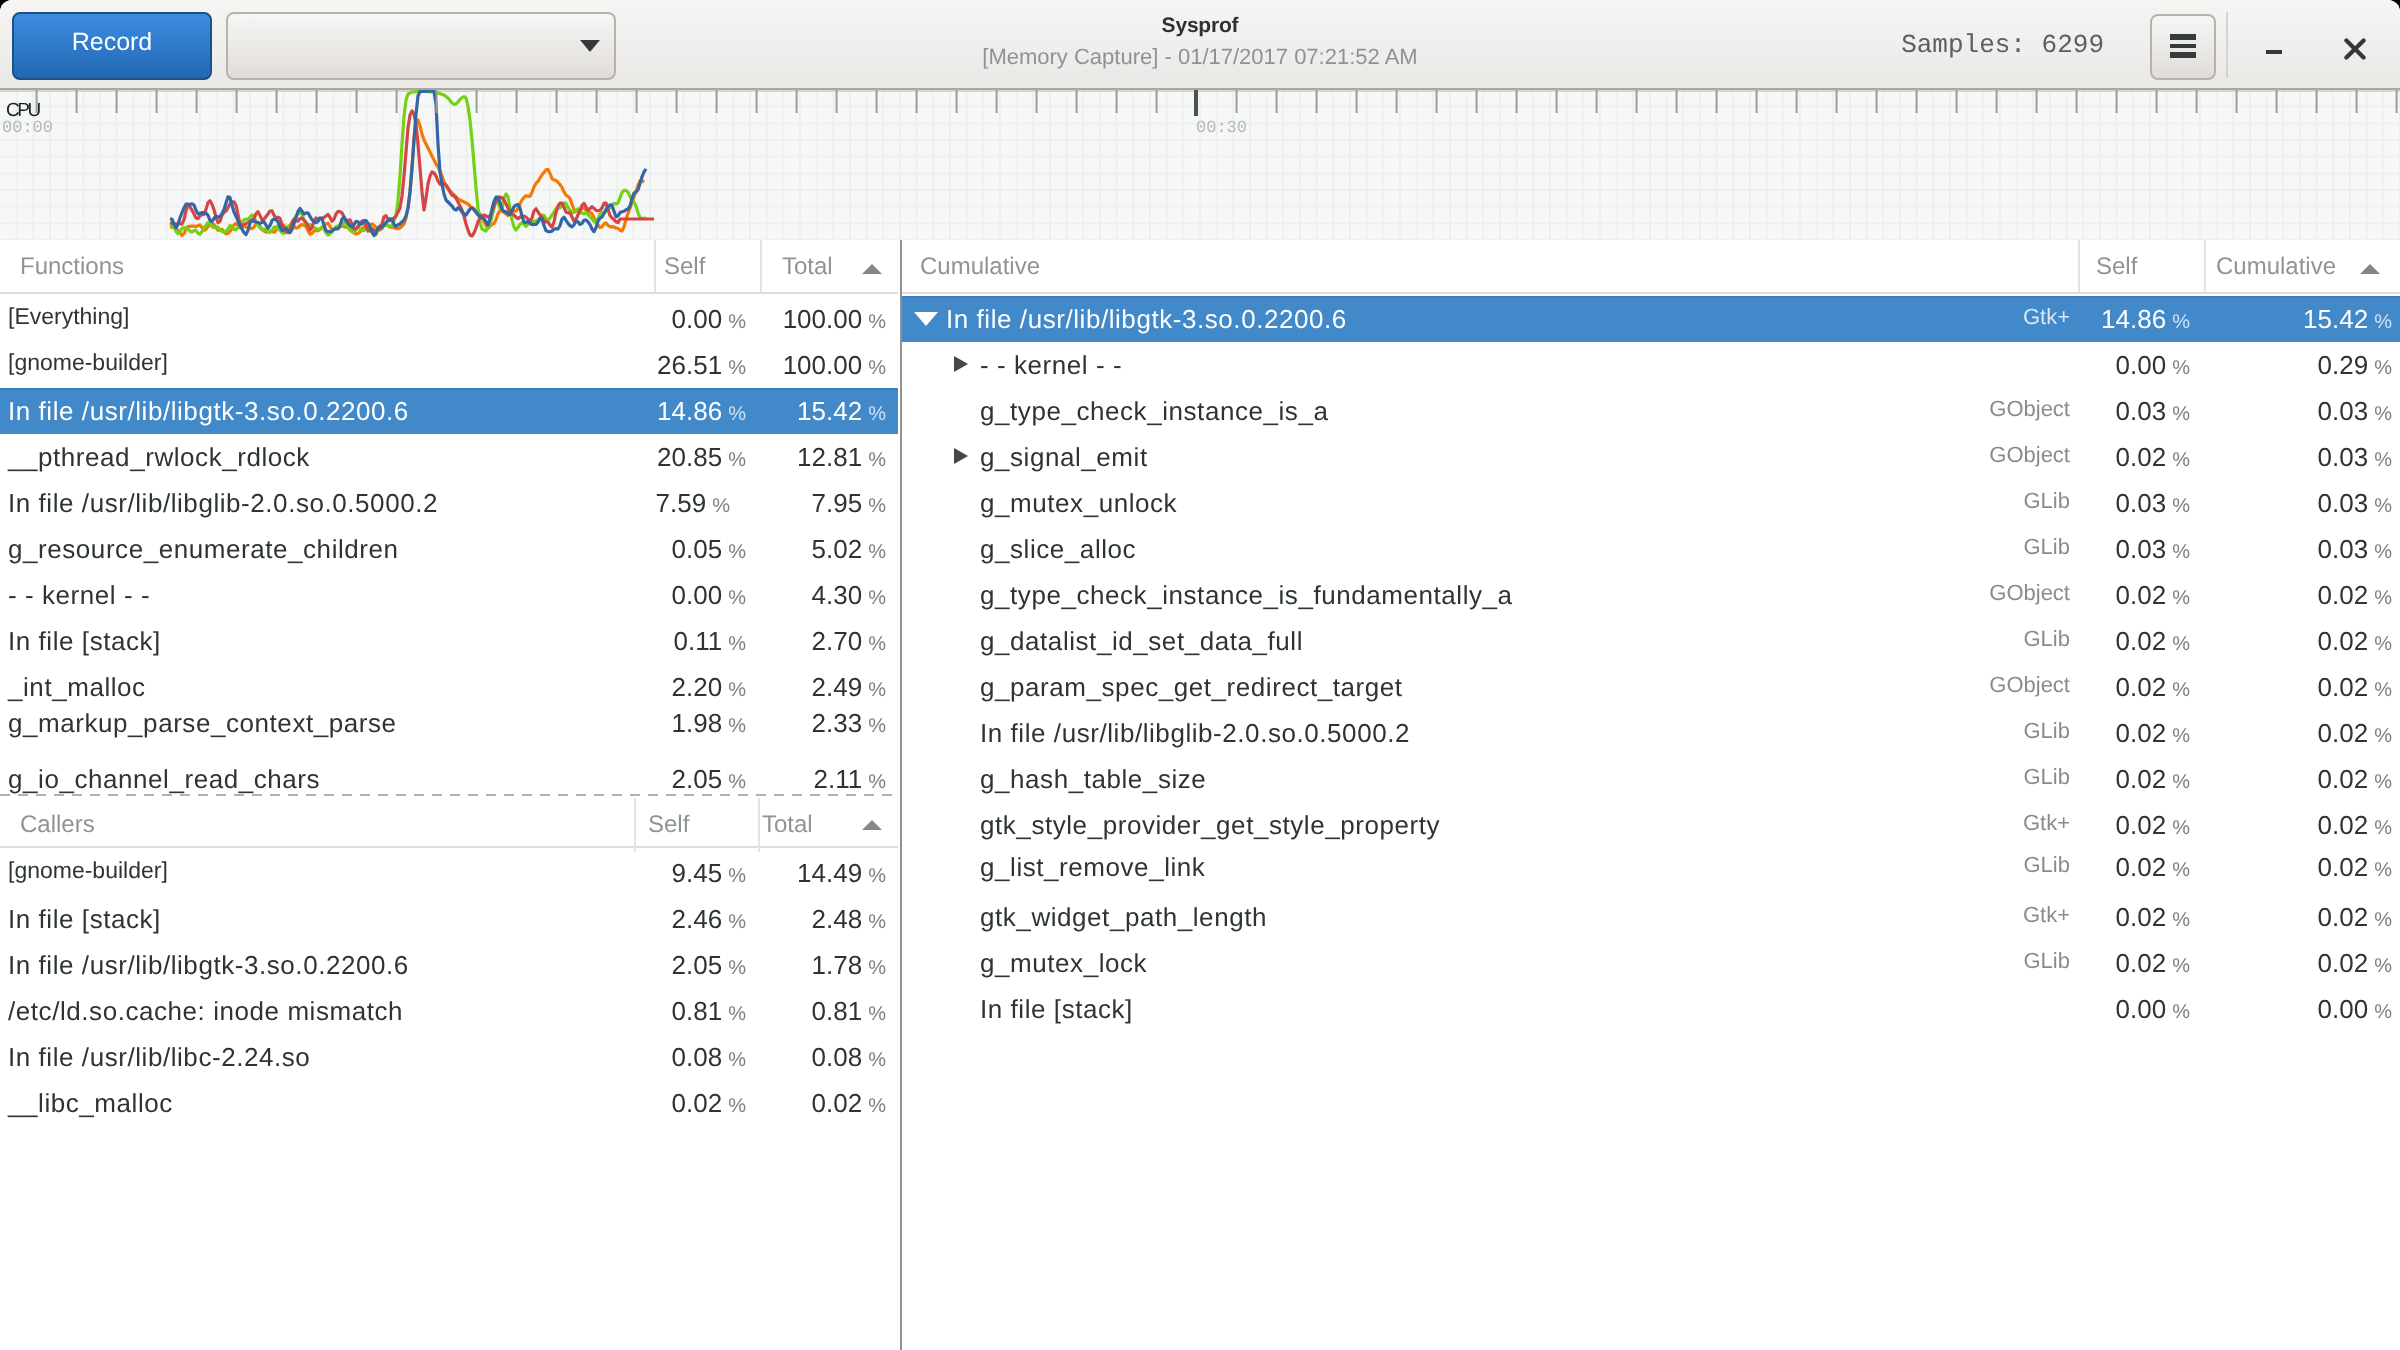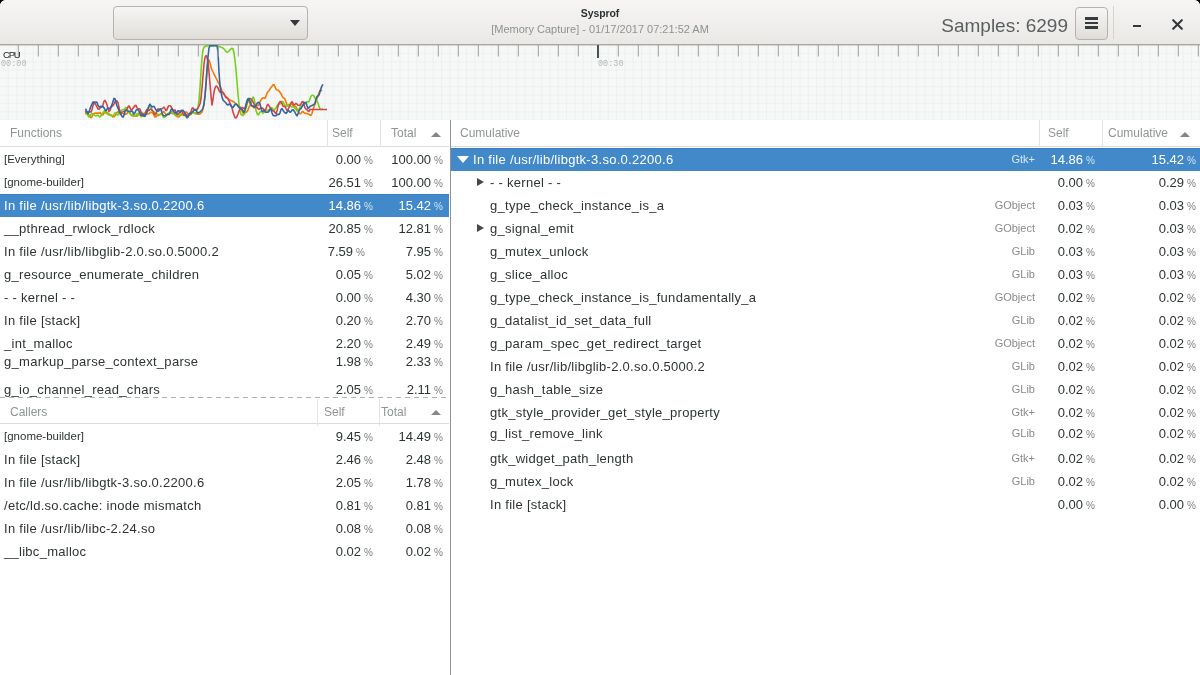--- a/index.html
+++ b/index.html
@@ -17,21 +17,21 @@
   border:1px solid #1c5187; color:#fff; font-size:12.5px; text-align:center; line-height:29.5px; }
 #combo { left:113px; top:6px; width:195px; height:33.5px;
   background:linear-gradient(to bottom,#f7f6f5,#e0ddd9);
   border:1px solid #b6b2ad; color:#2e3436; font-size:13.5px; text-align:left; line-height:29.5px; }
 #combo .lbl { position:absolute; left:0; width:172px; text-align:center; }
 #combo .arr { position:absolute; left:176px; top:13px; width:0; height:0;
   border-left:5px solid transparent; border-right:5px solid transparent; border-top:6px solid #34393b; }
 #title { position:absolute; left:400px; top:0; width:400px; height:45px; text-align:center; }
 #title .t { margin-top:8px; font-size:10.5px; font-weight:bold; color:#2c3133; letter-spacing:-0.1px; line-height:10px; }
 #title .s { margin-top:6px; font-size:11px; color:#8e9392; line-height:11px; }
-#samples { position:absolute; right:132px; top:15px; font-size:19px; color:#5a5f60; }
+#samples { position:absolute; right:148px; top:15px; font-size:13px; color:#5a5f60;font-family:Liberation Mono, monospace; }
 #menu { left:1075px; top:6.5px; width:33px; height:33px;
   background:linear-gradient(to bottom,#f7f6f5,#e0ddd9); border:1px solid #b6b2ad; }
 #menu i { position:absolute; left:9px; width:13px; height:2.6px; background:#363b3d; }
 #wsep { position:absolute; left:1113px; top:6px; width:1px; height:33px; background:#d6d4d1; }
 #minb { position:absolute; left:1133px; top:24.5px; width:8px; height:2.8px; background:#33383a; }
 #closeb { position:absolute; left:1171.5px; top:18.5px; width:11px; height:11px; }
 
 
 #graph { position:absolute; left:0; top:45px; width:1200px; height:75px; }
 
@@ -59,20 +59,21 @@
 .exp { position:absolute; top:7px; width:0; height:0; }
 .exp.right { border-top:4.5px solid transparent; border-bottom:4.5px solid transparent; border-left:7px solid #43484a; }
 .exp.down { border-left:6px solid transparent; border-right:6px solid transparent; border-top:7.5px solid #fff; top:8px; }
 
 #dash { position:absolute; left:0; top:277px; width:449px; height:1px; background:repeating-linear-gradient(to right,#aeb2b1 0 5px,#fff 5px 9px); }
 </style>
 </head>
 <body>
 <div id="win">
   <div id="hdr">
+    <div id="rec" class="btn">Record</div>
     <div id="combo" class="btn">
         <span class="arr"></span>
       </div>
     <div id="title">
         <div class="t">Sysprof</div>
         <div class="s">[Memory Capture] - 01/17/2017 07:21:52 AM</div>
       </div>
     <div id="samples">Samples: 6299</div>
     <div id="menu" class="btn">
         <i style="top:9.6px"></i>
@@ -141,21 +142,21 @@
         <span class="val" style="right:76px"><span class="n">0.05</span><span class="p">%</span></span>
         <span class="val" style="right:6px"><span class="n">5.02</span><span class="p">%</span></span>
       </div>
 <div class="r" style="top:165.5px">
         <span class="nm" style="left:4px">- - kernel - -</span>
         <span class="val" style="right:76px"><span class="n">0.00</span><span class="p">%</span></span>
         <span class="val" style="right:6px"><span class="n">4.30</span><span class="p">%</span></span>
       </div>
 <div class="r" style="top:188.5px">
         <span class="nm" style="left:4px">In file [stack]</span>
-        <span class="val" style="right:76px"><span class="n">0.20</span><span class="p">%</span></span>
+        <span class="val" style="right:76px"><span class="n">0.11</span><span class="p">%</span></span>
         <span class="val" style="right:6px"><span class="n">2.70</span><span class="p">%</span></span>
       </div>
 <div class="r" style="top:211.5px">
         <span class="nm" style="left:4px">_int_malloc</span>
         <span class="val" style="right:76px"><span class="n">2.20</span><span class="p">%</span></span>
         <span class="val" style="right:6px"><span class="n">2.49</span><span class="p">%</span></span>
       </div>
 <div class="r" style="top:230px">
         <span class="nm" style="left:4px">g_markup_parse_context_parse</span>
         <span class="val" style="right:76px"><span class="n">1.98</span><span class="p">%</span></span>

